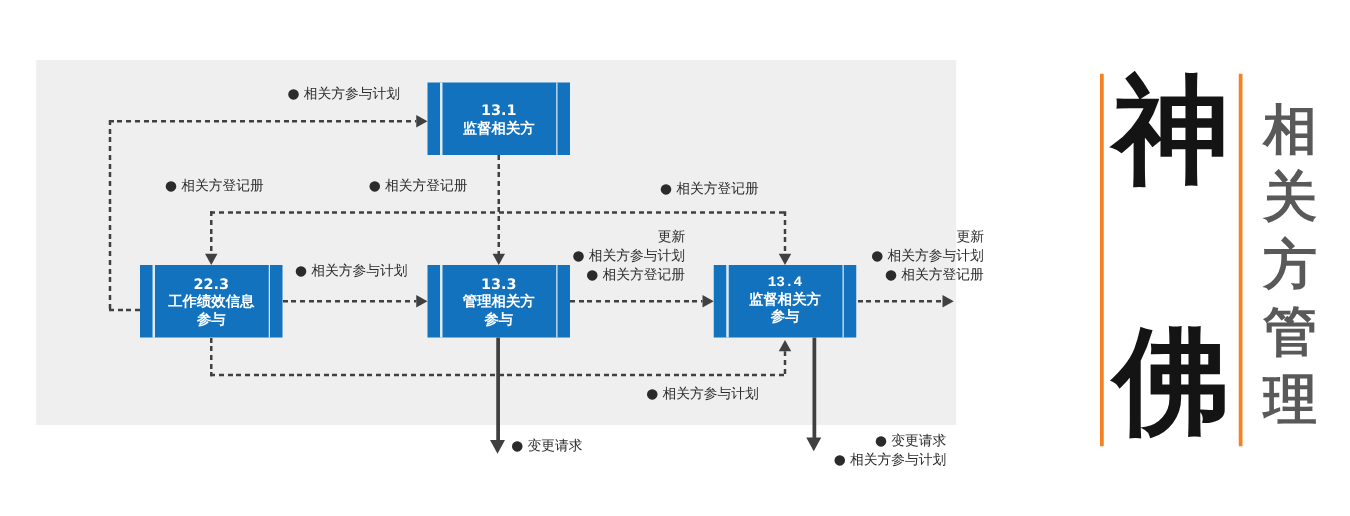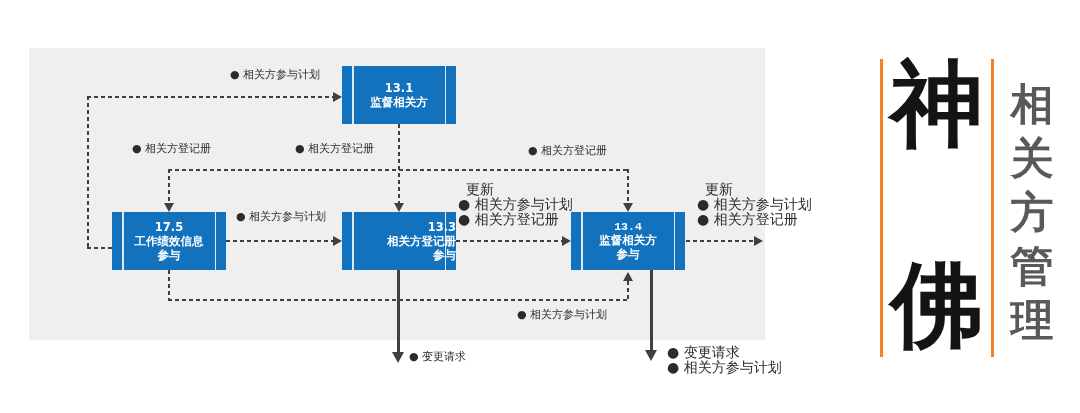--- a/index.html
+++ b/index.html
@@ -17,21 +17,21 @@
         background:repeating-linear-gradient(to right,#404040 0 4px,transparent 4px 7px);}
   .dash-v{position:absolute;width:2px;
         background:repeating-linear-gradient(to bottom,#404040 0 4px,transparent 4px 7px);}
   .solid-v{position:absolute;width:3px;background:#404040;}
   .tri{position:absolute;width:0;height:0;}
   .tri-r{border-top:5px solid transparent;border-bottom:5px solid transparent;border-left:9px solid #404040;}
   .tri-d{border-left:5px solid transparent;border-right:5px solid transparent;border-top:9px solid #404040;}
   .tri-u{border-left:5px solid transparent;border-right:5px solid transparent;border-bottom:9px solid #404040;}
   .tri-d-big{border-left:6px solid transparent;border-right:6px solid transparent;border-top:11px solid #404040;}
   .lbl{position:absolute;font-size:11px;color:#2b2b2b;line-height:14px;white-space:nowrap;}
-  .lbl-block{position:absolute;font-size:14px;color:#2b2b2b;line-height:15px;white-space:nowrap;}
+  .lbl-block{position:absolute;font-size:11px;color:#2b2b2b;line-height:15px;white-space:nowrap;text-align:right;}
   .lbl-block .t1{margin-left:8px;}
   .accent-line{position:absolute;top:59px;width:3px;height:298px;background:#f58220;}
   .brand-char{position:absolute;width:102px;text-align:center;font-size:93px;line-height:1.02;
         font-weight:900;color:#141414;}
   .vtitle{position:absolute;left:1009px;top:77px;width:46px;font-size:43px;line-height:54px;
         font-weight:700;color:#595959;word-break:break-all;text-align:center;}
 </style>
 </head>
 <body>
 
@@ -70,27 +70,27 @@
   <div class="tri tri-d-big" style="left:392px;top:352px;"></div>
   <div class="solid-v" style="left:650px;top:270px;height:81px;"></div>
   <div class="tri tri-d-big" style="left:645px;top:350px;"></div>
 
   <div class="pbox" style="left:342px;top:66px;">
     <div>13.1</div>
     <div>监督相关方</div>
     <div></div>
   </div>
   <div class="pbox" style="left:112px;top:212px;">
-    <div>17.5</div>
+    <div>22.3</div>
     <div>工作绩效信息</div>
     <div>参与</div>
   </div>
-  <div class="pbox" style="left:342px;top:212px;align-items:flex-end;">
+  <div class="pbox" style="left:342px;top:212px;">
     <div>13.3</div>
-    <div>相关方登记册</div>
+    <div>管理相关方</div>
     <div>参与</div>
   </div>
   <div class="pbox" style="left:571px;top:212px;font-family:Liberation Mono, monospace;">
     <div>13.4</div>
     <div>监督相关方</div>
     <div>参与</div>
   </div>
 
   <div class="lbl" style="left:230px;top:68px;">● 相关方参与计划</div>
   <div class="lbl" style="left:132px;top:142px;">● 相关方登记册</div>

